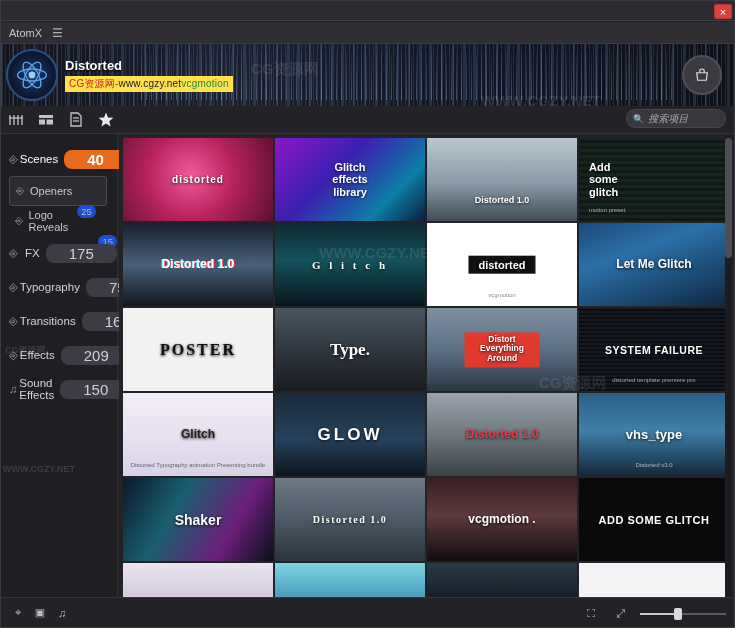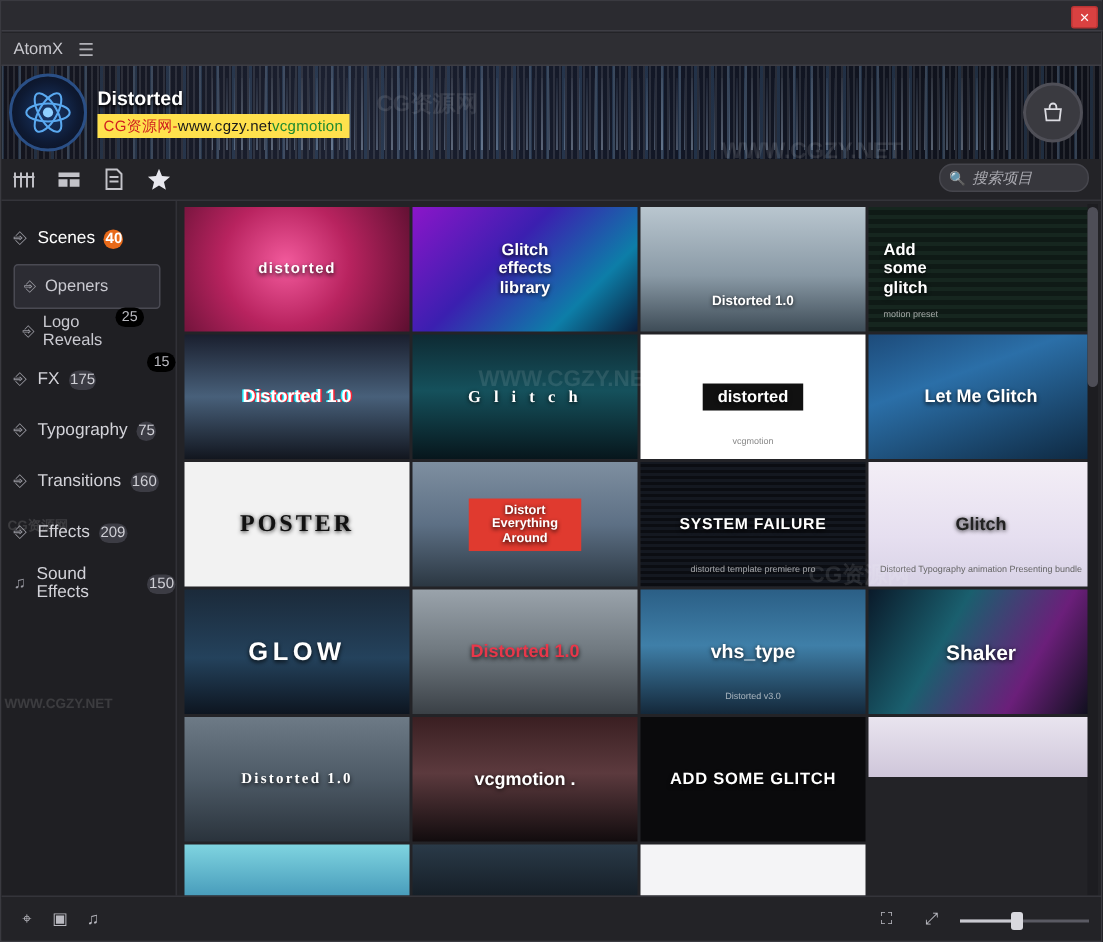--- a/index.html
+++ b/index.html
@@ -138,36 +138,36 @@
     padding-top: 8px;
   }
   .cat {
     position: relative;
     height: 34px; display: flex; align-items: center;
     padding-left: 8px; cursor: pointer;
   }
   .cat .cicon { width: 14px; color: #9a9aa2; font-size: 11px; }
   .cat .clabel { color: #d2d2d8; font-size: 11.5px; margin-left: 2px; }
   .cat .ccount {
-    margin-left: 6px; font-size: 10px; color: #cfcfd5;
-    background: #3c3c44; border-radius: 8px; padding: 1px 1px;
+    margin-left: 6px; font-size: 15px; color: #cfcfd5;
+    background: #3c3c44; border-radius: 8px; padding: 1px 23px;
   }
   .cat.active .clabel { color: #ffffff; }
   .cat.badge-accent .ccount { background: #e86a1a; color: #fff; font-weight: bold; }
   .sub {
     height: 30px; display: flex; align-items: center;
     margin-left: 8px; padding-left: 6px; cursor: pointer;
   }
   .sub.selected {
     background: #2c2c33; border: 1px solid #4a4a53; border-radius: 3px;
     width: 98px;
   }
   .sub .sicon2 { width: 14px; color: #9a9aa2; font-size: 10px; }
   .sub .slabel { color: #c9c9d0; font-size: 11px; }
-  .sub .scount { margin-left: 5px; font-size: 9.5px; color: #b9b9c0; background:#000000; border-radius:7px; padding:1px 4px;margin-top:40px;}
+  .sub .scount { margin-left: 5px; font-size: 9.5px; color: #b9b9c0; background:#1d4ed8; border-radius:7px; padding:1px 4px;margin-top:40px;}
 
   
   .grid-wrap {
     position: absolute; top: 133px; left: 118px;
     width: 608px; height: 465px;
     background: #232327;
     overflow: hidden;
   }
   .grid {
     display: grid;
@@ -413,20 +413,23 @@
         <div class="lbl" style="background:#111;color:#fff;display:inline-block;left:50%;transform:translate(-50%,-50%);padding:3px 10px;font-size:11px;width:auto;right:auto;">distorted</div>
         <div class="sublbl" style="color:#888;">vcgmotion</div>
       </div>
       <div class="card" style="background:linear-gradient(160deg,#1d4b7a 0%,#2b6fa8 35%,#0e2840 100%);">
         <div class="lbl" style="font-size:12px;">Let Me Glitch</div>
       </div>
 
       <div class="card" style="background:#f2f2f2;">
         <div class="lbl" style="color:#111;font-size:16px;letter-spacing:2px;font-family:'Liberation Serif',serif;">POSTER</div>
       </div>
+      <div class="card" style="background:linear-gradient(180deg,#4a5560 0%,#2a3138 60%,#171b20 100%);">
+        <div class="lbl" style="font-size:17px;font-family:'Liberation Serif',serif;">Type.</div>
+      </div>
       <div class="card" style="background:linear-gradient(180deg,#7e8fa0 0%,#5d7085 50%,#2b3742 100%);">
         <div class="lbl" style="background:#e03a2f;display:inline-block;left:50%;transform:translate(-50%,-50%);width:auto;right:auto;padding:3px 8px;font-size:8.5px;">Distort Everything Around</div>
       </div>
       <div class="card" style="background:repeating-linear-gradient(0deg,#0b0d12 0px,#0b0d12 2px,#141820 2px,#141820 4px);">
         <div class="lbl" style="font-size:10.5px;letter-spacing:.5px;">SYSTEM FAILURE</div>
         <div class="sublbl">distorted template premiere pro</div>
       </div>
 
       <div class="card" style="background:linear-gradient(180deg,#f3eef6 0%,#e6dff0 60%,#d8d2e6 100%);">
         <div class="lbl" style="color:#222;font-size:12px;">Glitch</div>

